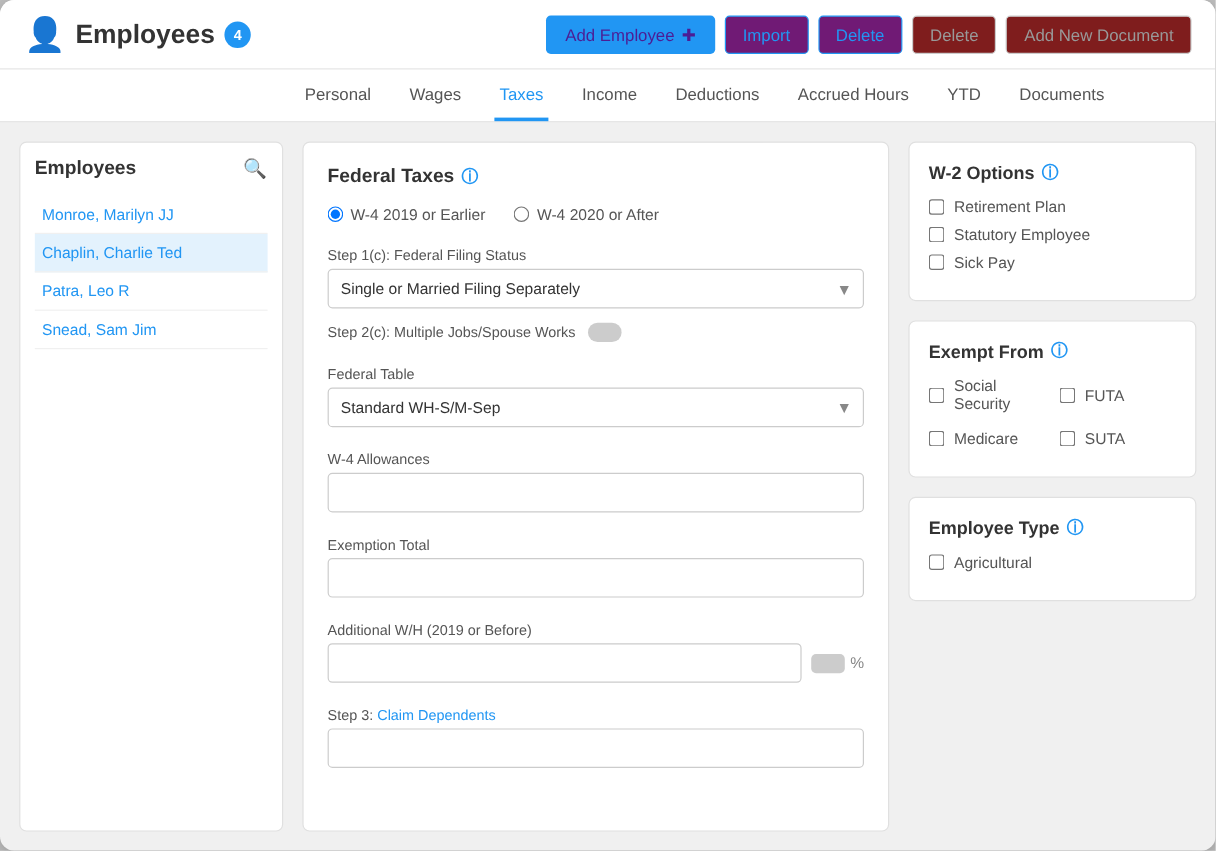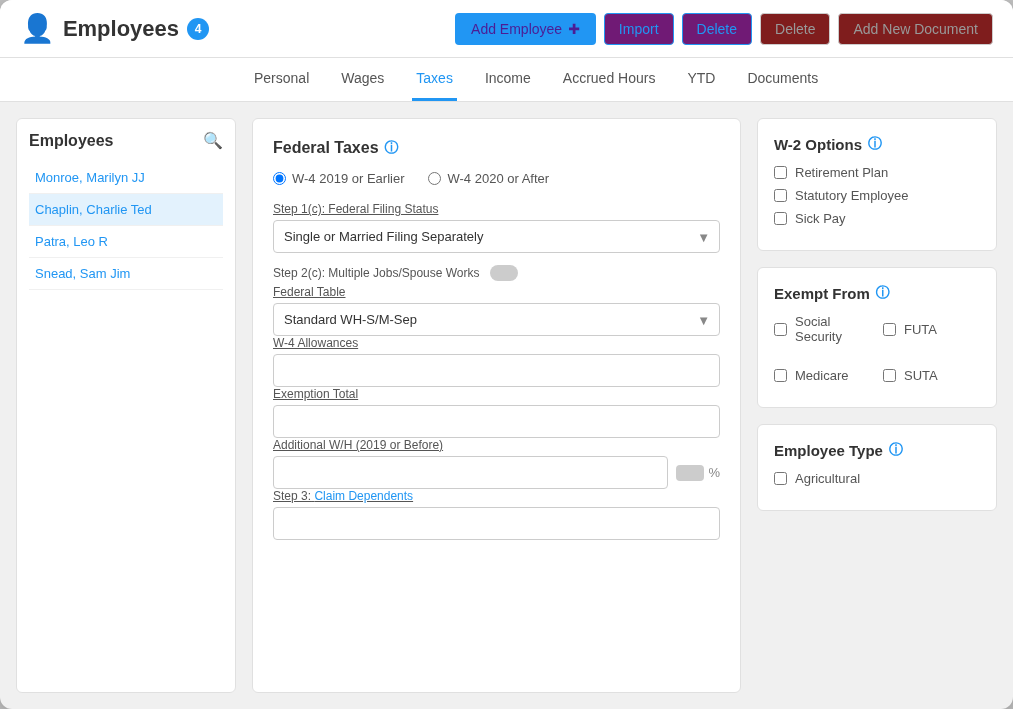--- a/index.html
+++ b/index.html
@@ -191,22 +191,21 @@
       gap: 6px;
       cursor: pointer;
       font-size: 13px;
       color: #555;
     }
     .radio-label input[type=radio] { cursor: pointer; }
     .field-label {
       font-size: 12px;
       color: #555;
       margin-bottom: 4px;
-      margin-top: 0;
-      text-decoration: underline;
+      margin-top: 20px;
     }
     .field-label .highlight { color: #2196f3; }
     .select-wrapper {
       position: relative;
     }
     .select-field {
       width: 100%;
       padding: 8px 32px 8px 10px;
       border: 1px solid #ccc;
       border-radius: 4px;
@@ -294,21 +293,21 @@
       display: flex;
       align-items: center;
       gap: 8px;
       margin-bottom: 8px;
     }
     .checkbox-row input[type=checkbox] { cursor: pointer; }
     .checkbox-label { font-size: 13px; color: #555; }
     .exempt-grid {
       display: grid;
       grid-template-columns: 1fr 1fr;
-      gap: 16px 12px;
+      gap: 6px 12px;
     }
   </style>
 </head>
 <body>
 
 <div class="app-window">
 
   <div class="header">
     <div class="header-left">
       <span class="person-icon">👤</span>
@@ -327,20 +326,21 @@
         <span>Add New Document</span>
       </button>
     </div>
   </div>
 
   <div class="nav-tabs">
     <a class="nav-tab">Personal</a>
     <a class="nav-tab">Wages</a>
     <a class="nav-tab active">Taxes</a>
     <a class="nav-tab">Income</a>
+    <a class="nav-tab">Deductions</a>
     <a class="nav-tab">Accrued Hours</a>
     <a class="nav-tab">YTD</a>
     <a class="nav-tab">Documents</a>
   </div>
 
   <div class="main-content">
 
     <div class="sidebar">
       <div class="sidebar-header">
         <span class="sidebar-title">Employees</span>

